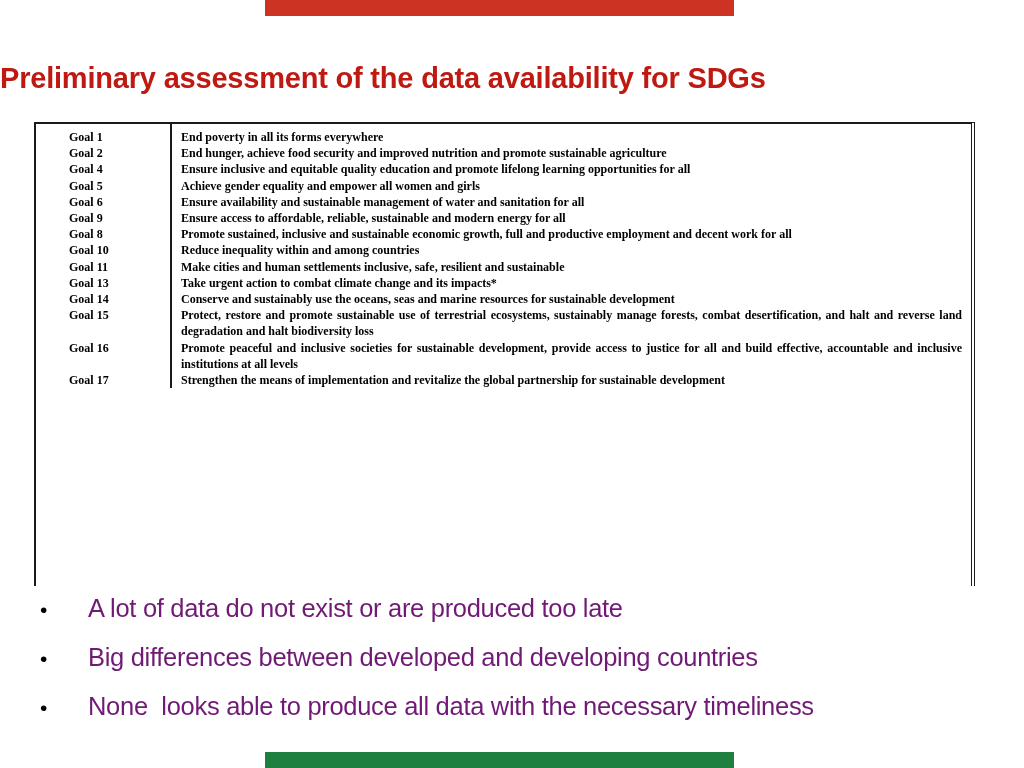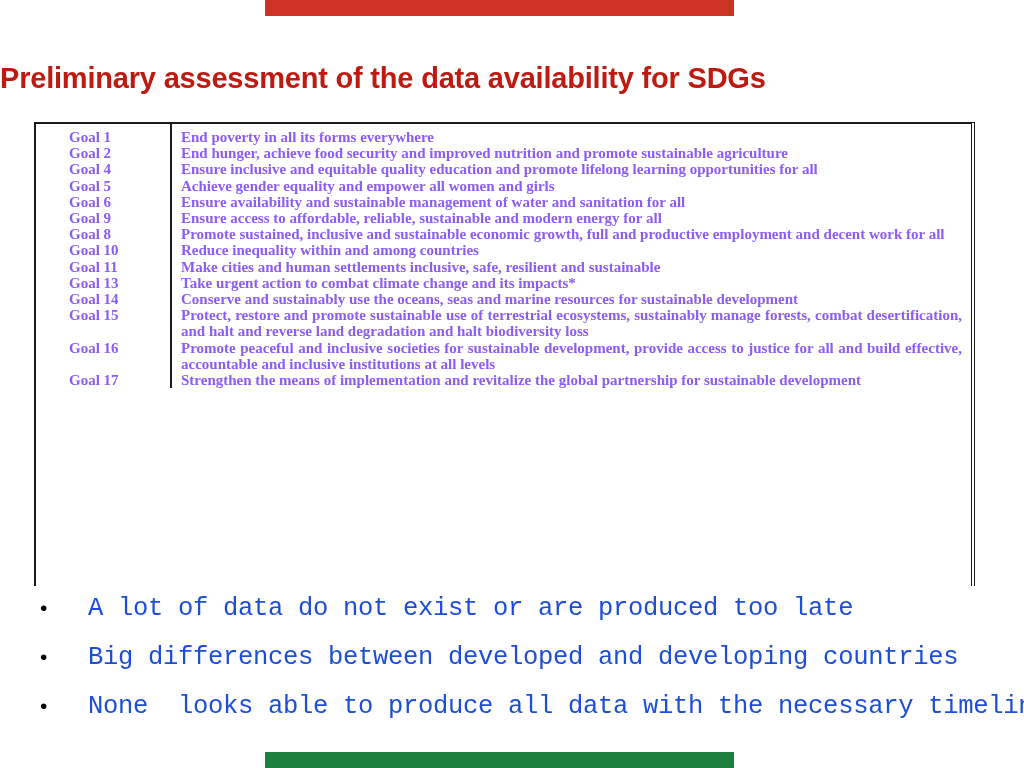--- a/index.html
+++ b/index.html
@@ -60,23 +60,23 @@
     border-left: 2px solid #1a1a1a;
     border-right: 4px double #1a1a1a;
     background: #ffffff;
   }
   .goals-table {
     width: 100%;
     border-collapse: collapse;
     table-layout: fixed;
     font-family: "Liberation Serif", serif;
     font-weight: bold;
-    font-size: 15px;
+    font-size: 12px;
     line-height: 16.2px;
-    color: #8b5cf6;
+    color: #000000;
   }
   .goals-table td {
     vertical-align: top;
     padding: 0;
     border: 0;
   }
   .goals-table tr > td:first-child {
     width: 101px;
     padding-left: 33px;
     white-space: nowrap;
@@ -110,24 +110,24 @@
     width: 60px;
     flex: 0 0 60px;
     text-align: left;
     padding-left: 12px;
     box-sizing: border-box;
     font-size: 21px;
     line-height: 1;
     color: #000000;
   }
   .bullet-text {
-    font-family: Liberation Mono, monospace;
+    font-family: Liberation Sans, sans-serif;
     font-size: 25.5px;
     line-height: 1;
-    color: #1d4ed8;
+    color: #701a75;
     white-space: pre;
     letter-spacing: -0.3px;
   }
 </style>
 </head>
 <body>
 
 <div class="bar-top"></div>
 
 <div class="slide-title">Preliminary assessment of the data availability for SDGs</div>

